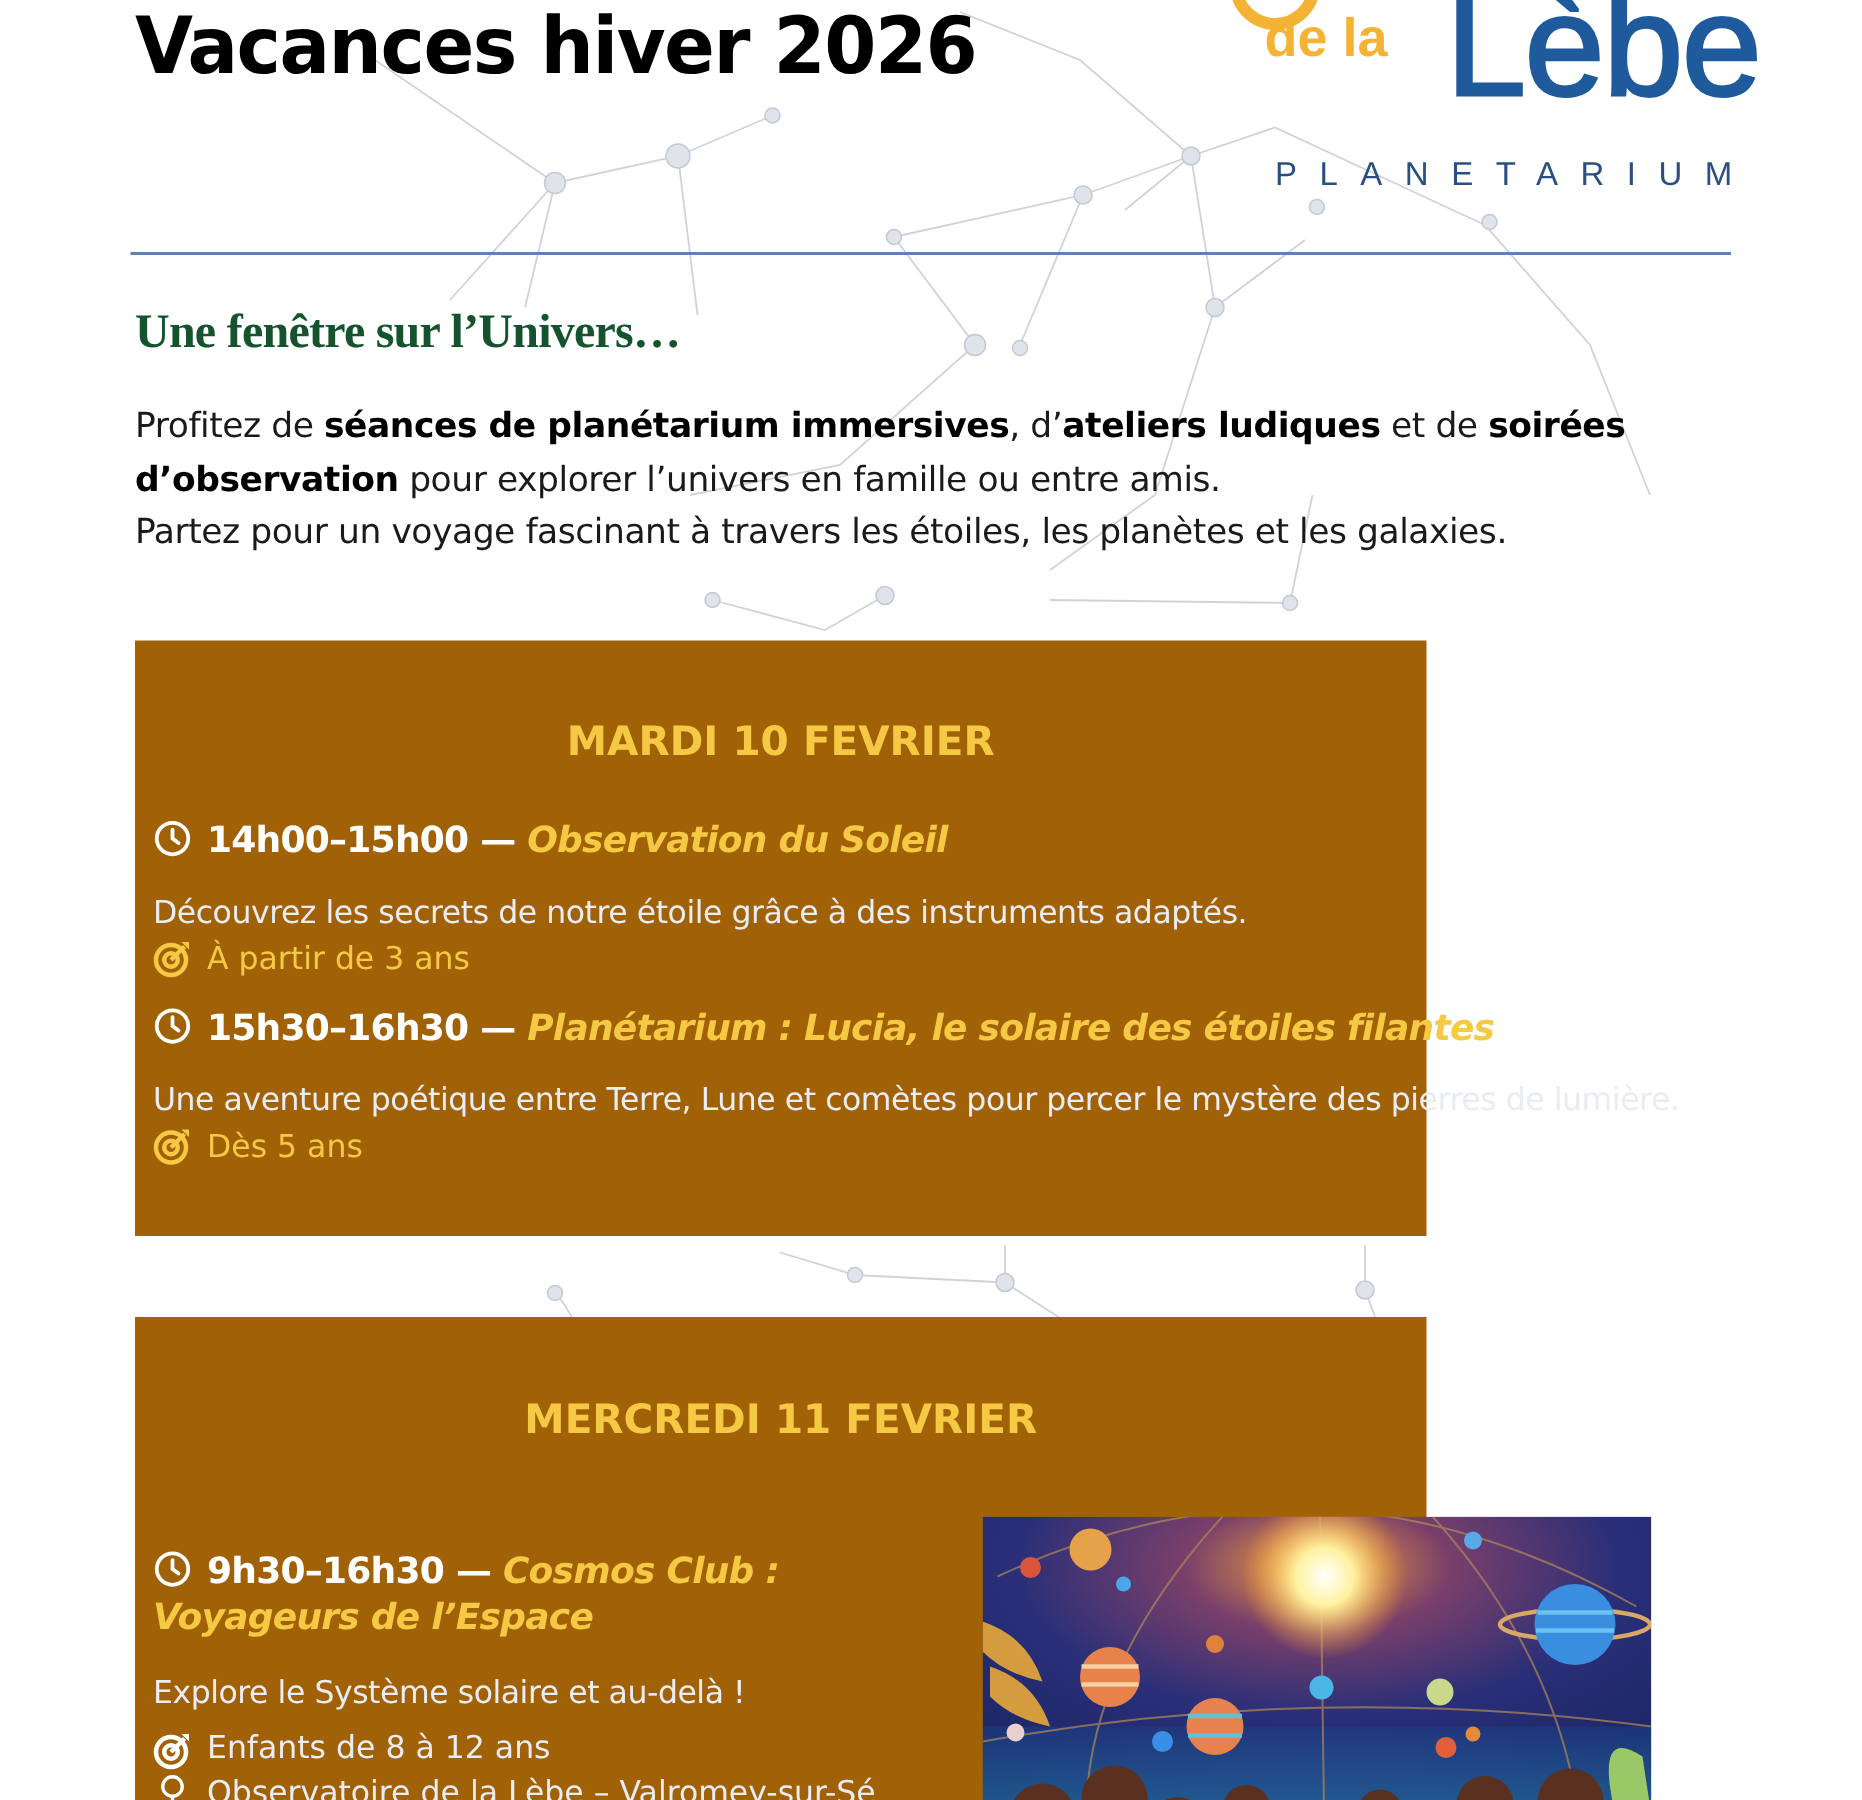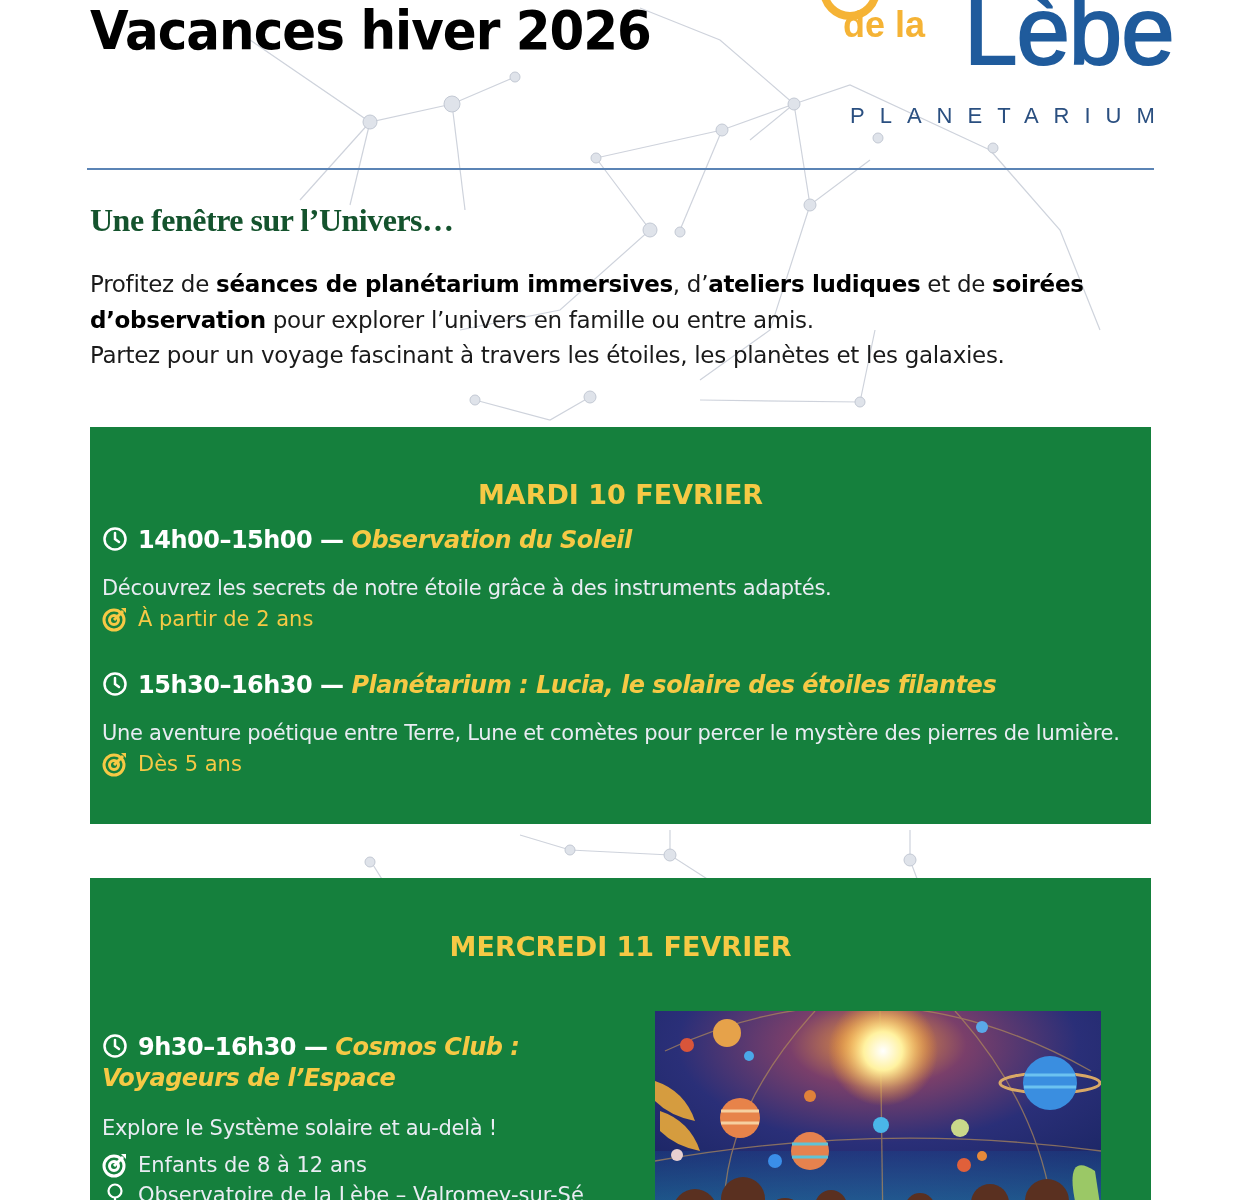--- a/index.html
+++ b/index.html
@@ -20,33 +20,33 @@
   .logo-dela { left:843px; top:4px; color:#f5b335; font-weight:700; font-size:36px; font-family:"Liberation Sans", sans-serif; }
   .logo-lebe { left:964px; top:-24px; color:#1f5b9c; font-weight:400; font-size:96px; font-family:"Liberation Sans", sans-serif; letter-spacing:-1px; -webkit-text-stroke:2px #1f5b9c; }
   .logo-sun { left:820px; top:-40px; width:60px; height:60px; border-radius:50%; border:8px solid #f5b335; box-sizing:border-box; }
   .logo-plan { left:850px; top:103px; color:#2a4f80; font-size:22px; letter-spacing:15px; font-family:Liberation Sans, sans-serif; }
   .rule { left:87px; top:168px; width:1067px; height:2px; background:#5b84b5; }
 
   .subtitle { left:90px; top:202px; font-size:32px; font-weight:700; color:#14532d; font-family:Liberation Serif, serif; letter-spacing:-0.5px; }
   .intro { left:90px; top:267px; width:1070px; font-size:23px; line-height:35.5px; color:#1a1a1a; font-family:"DejaVu Sans", sans-serif; letter-spacing:-0.3px; }
   .intro b { font-weight:700; color:#000; }
 
-  .card { left:90px; width:1061px; background:#15803d; color:#fff; }
+  .card { left:90px; width:861px; background:#a16207; color:#fff; }
   .card1 { top:427px; height:397px; }
   .card2 { top:878px; height:330px; }
   .day {
     position:absolute; left:0; width:100%; text-align:center;
     color:#f6c945; font-weight:700; font-size:27px; font-family:"DejaVu Sans", sans-serif;
   }
   .event { position:absolute; left:12px; }
   .ev-head { font-size:24px; font-weight:700; white-space:nowrap; font-family:"DejaVu Sans", sans-serif; letter-spacing:-0.5px; }
   .ev-head .name { color:#f6c945; font-style:italic; font-weight:700; }
   .ev-desc { font-size:21px; color:#e9ecf3; line-height:28px; margin-top:20px; font-family:"DejaVu Sans", sans-serif; letter-spacing:-0.3px; }
   .ev-age { font-size:21px; color:#f6c945; margin-top:4px; font-family:"DejaVu Sans", sans-serif; display:flex; align-items:center; gap:10px; }
-  .ev-meta { font-size:21px; color:#e9ecf3; font-family:"DejaVu Sans", sans-serif; display:flex; align-items:center; gap:10px; line-height:30px;}
+  .ev-meta { font-size:21px; color:#e9ecf3; font-family:"DejaVu Sans", sans-serif; display:flex; align-items:flex-end; gap:10px; line-height:30px;}
   .icon { display:inline-flex; vertical-align:middle; }
   .clock { margin-right:10px; position:relative; top:-2px; }
 
   .photo { position:absolute; left:565px; top:133px; width:446px; height:220px; overflow:hidden; }
 </style>
 </head>
 <body>
 
 <svg id="bg" viewBox="0 0 1241 1200">
   <g stroke="#c9ced8" stroke-width="1.2" fill="none" opacity="0.9">
@@ -100,40 +100,40 @@
 
 <div class="layer subtitle">Une fenêtre sur l’Univers…</div>
 <div class="layer intro">
   <div><span>Profitez de </span><b>séances de planétarium immersives</b><span>, d’</span><b>ateliers ludiques</b><span> et de </span><b>soirées d’observation</b><span> pour explorer l’univers en famille ou entre amis.</span></div>
   <div>Partez pour un voyage fascinant à travers les étoiles, les planètes et les galaxies.</div>
 </div>
 
 <div class="layer card card1">
   <div class="day" style="top:52px">MARDI 10 FEVRIER</div>
 
-  <div class="event" style="top:99px">
+  <div class="event" style="top:119px">
     <div class="ev-head">
       <span class="icon clock">
         <svg width="26" height="26" viewBox="0 0 26 26">
             <circle cx="13" cy="13" r="10.5" stroke="#fff" stroke-width="2.5" fill="none"></circle>
             <path d="M13 7 V13 L17 16" stroke="#fff" stroke-width="2.5" fill="none" stroke-linecap="round"></path>
           </svg>
       </span><span>14h00–15h00 — </span><span class="name">Observation du Soleil</span>
     </div>
     <div class="ev-desc">Découvrez les secrets de notre étoile grâce à des instruments adaptés.</div>
     <div class="ev-age">
       <span class="icon">
         <svg width="26" height="26" viewBox="0 0 26 26">
             <circle cx="12" cy="14" r="10" stroke="#f6c945" stroke-width="3" fill="none"></circle>
             <circle cx="12" cy="14" r="4.5" stroke="#f6c945" stroke-width="3" fill="none"></circle>
             <path d="M12 14 L21 5" stroke="#f6c945" stroke-width="3"></path>
             <path d="M19 2 L24 2 L24 7 Z" fill="#f6c945"></path>
           </svg>
       </span>
-      <span>À partir de 2 ans</span>
+      <span>À partir de 3 ans</span>
     </div>
   </div>
 
   <div class="event" style="top:244px; width:1045px;">
     <div class="ev-head">
       <span class="icon clock">
         <svg width="26" height="26" viewBox="0 0 26 26">
             <circle cx="13" cy="13" r="10.5" stroke="#fff" stroke-width="2.5" fill="none"></circle>
             <path d="M13 7 V13 L17 16" stroke="#fff" stroke-width="2.5" fill="none" stroke-linecap="round"></path>
           </svg>

